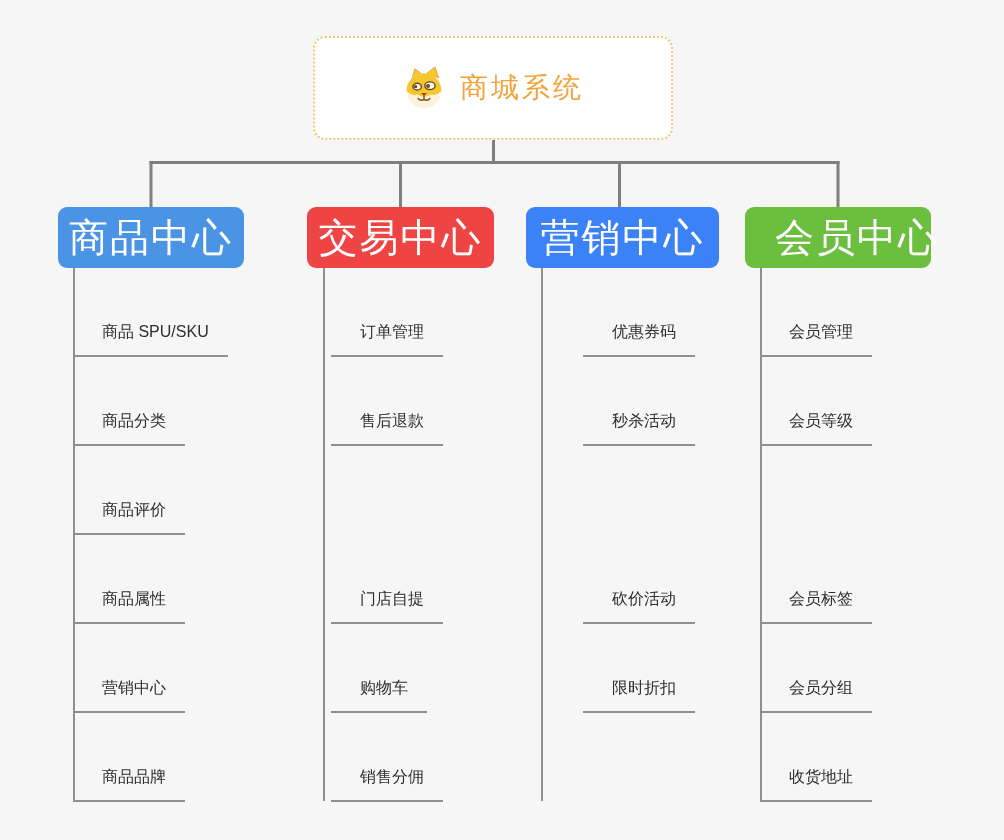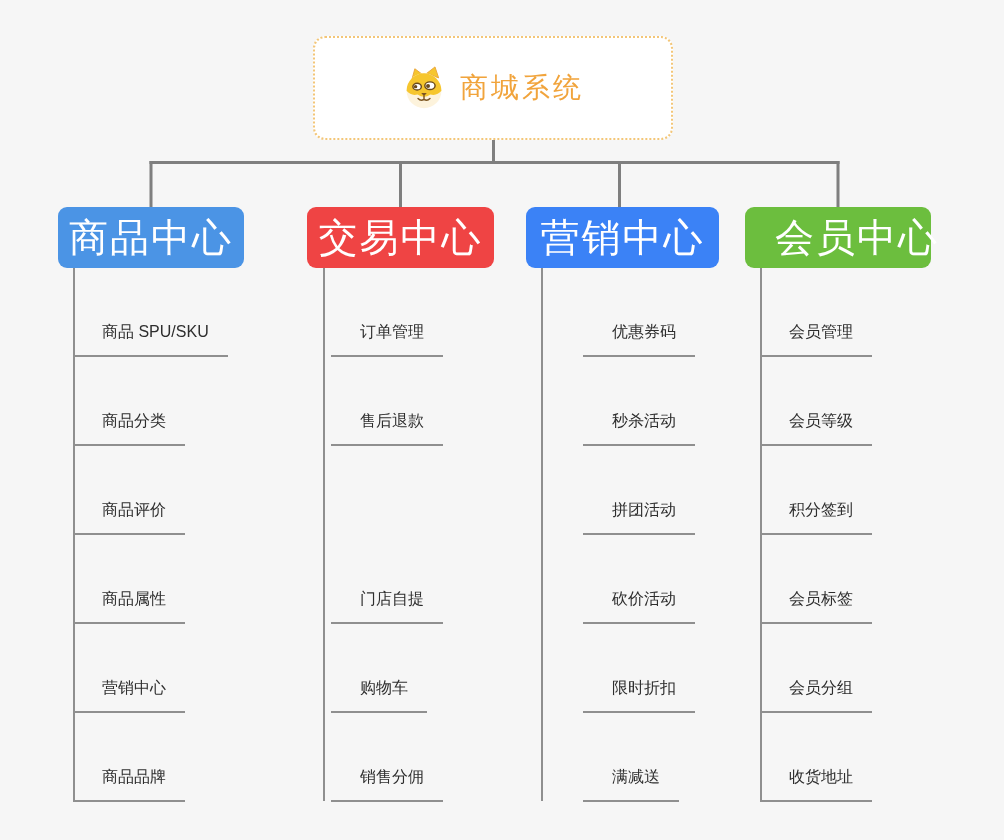--- a/index.html
+++ b/index.html
@@ -105,25 +105,22 @@
   <div class="leaf c0 r5">商品品牌</div>
 
   <div class="leaf c1 r0">订单管理</div>
   <div class="leaf c1 r1">售后退款</div>
   <div class="leaf c1 r3">门店自提</div>
   <div class="leaf c1 r4">购物车</div>
   <div class="leaf c1 r5">销售分佣</div>
 
   <div class="leaf c2 r0">优惠券码</div>
   <div class="leaf c2 r1">秒杀活动</div>
-  <div class="leaf c2 r2">拼团活动</div>
   <div class="leaf c2 r3">砍价活动</div>
   <div class="leaf c2 r4">限时折扣</div>
-  <div class="leaf c2 r5">满减送</div>
 
   <div class="leaf c3 r0">会员管理</div>
   <div class="leaf c3 r1">会员等级</div>
-  <div class="leaf c3 r2">积分签到</div>
   <div class="leaf c3 r3">会员标签</div>
   <div class="leaf c3 r4">会员分组</div>
   <div class="leaf c3 r5">收货地址</div>
 
 </div>
 
 </body></html>

